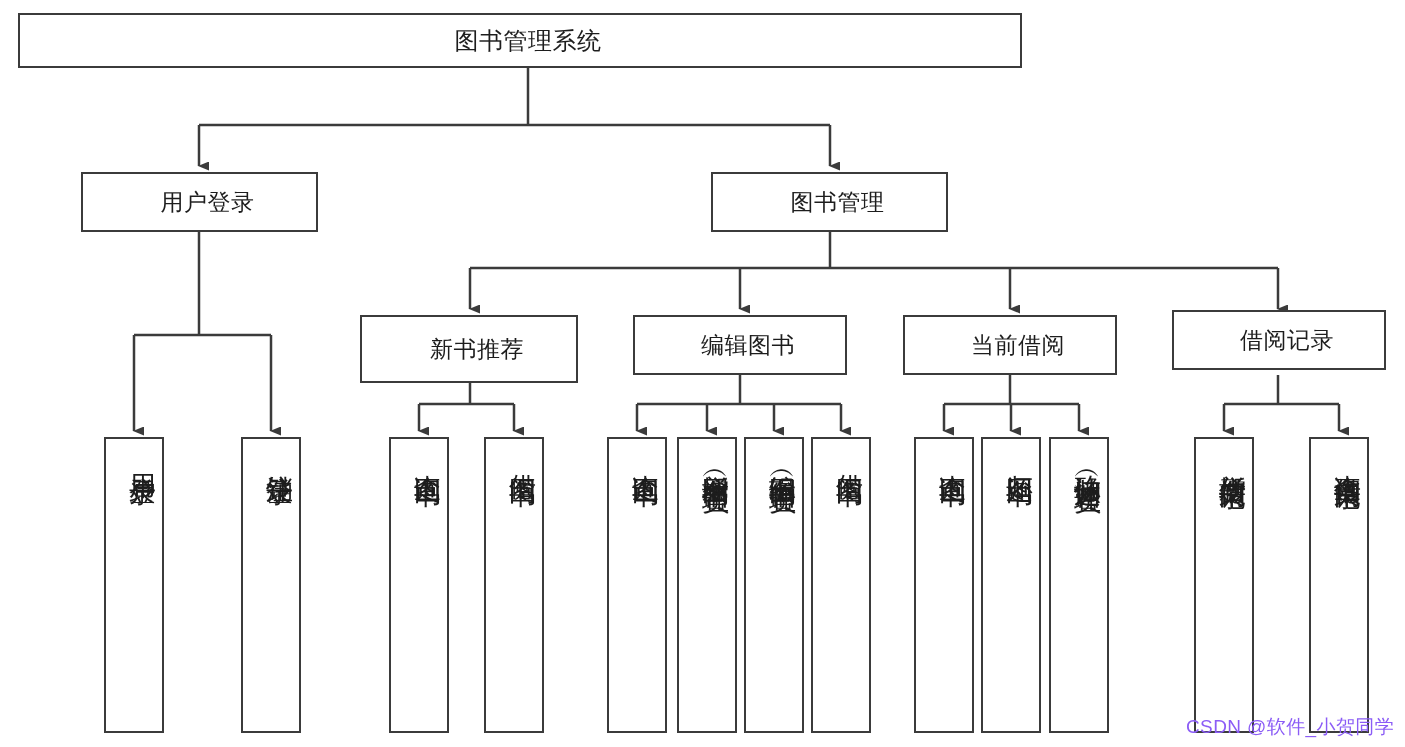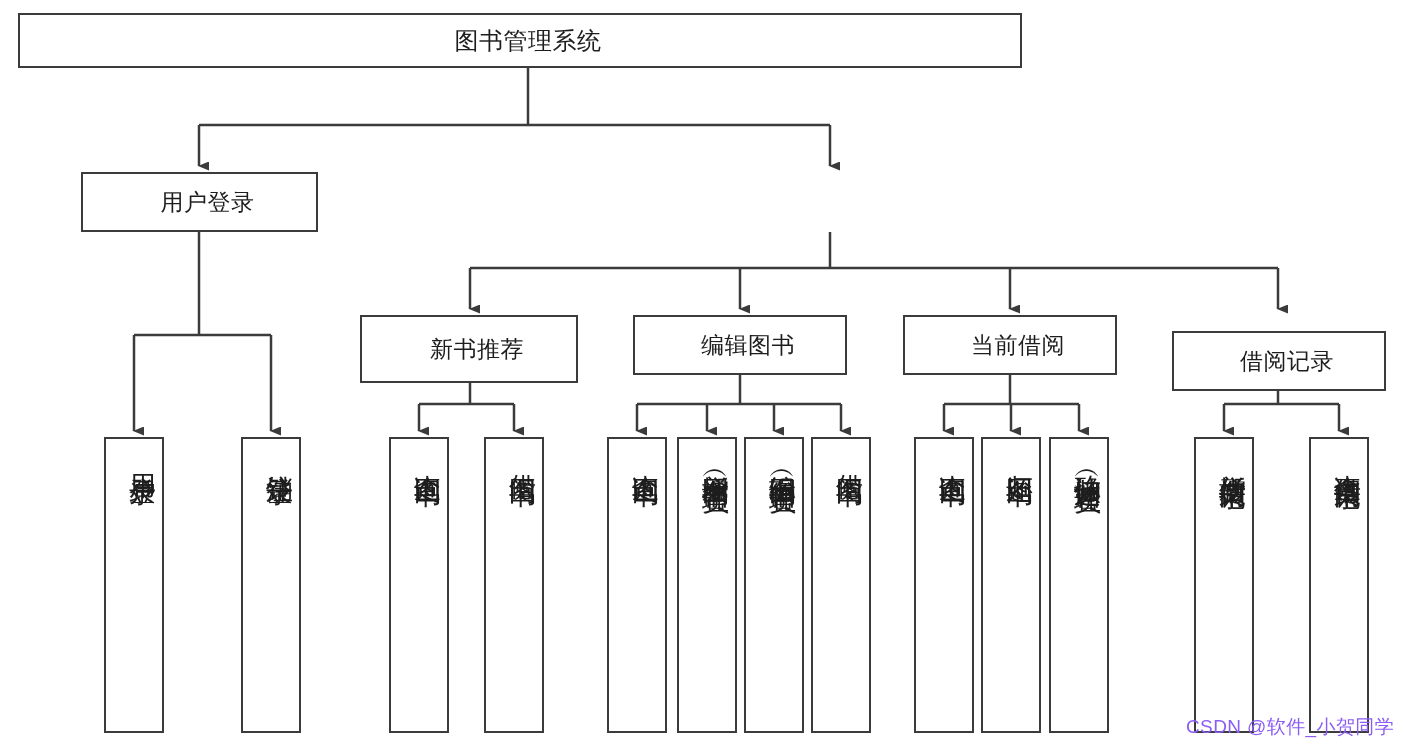--- a/index.html
+++ b/index.html
@@ -131,31 +131,34 @@
     </g>
   </svg>
 
   <div class="node horizontal root" style="left:18px; top:13px; width:1004px; height:55px;">
     <span class="node-label">图书管理系统</span>
   </div>
 
   <div class="node horizontal" style="left:81px; top:172px; width:237px; height:60px;">
     <span class="node-label">用户登录</span>
   </div>
+  <div class="node horizontal" style="left:711px; top:172px; width:237px; height:60px;">
+    <span class="node-label">图书管理</span>
+  </div>
 
   <div class="node horizontal" style="left:360px; top:315px; width:218px; height:68px;">
     <span class="node-label">新书推荐</span>
   </div>
   <div class="node horizontal" style="left:633px; top:315px; width:214px; height:60px;">
     <span class="node-label">编辑图书</span>
   </div>
   <div class="node horizontal" style="left:903px; top:315px; width:214px; height:60px;">
     <span class="node-label">当前借阅</span>
   </div>
-  <div class="node horizontal" style="left:1172px; top:331px; width:214px; height:60px;">
+  <div class="node horizontal" style="left:1172px; top:310px; width:214px; height:60px;">
     <span class="node-label">借阅记录</span>
   </div>
 
   <div class="node vertical" style="left:104px; top:437px; width:60px; height:296px;">
     <span class="node-label">用户登录</span>
   </div>
   <div class="node vertical" style="left:241px; top:437px; width:60px; height:296px;">
     <span class="node-label">注销登录</span>
   </div>
 

